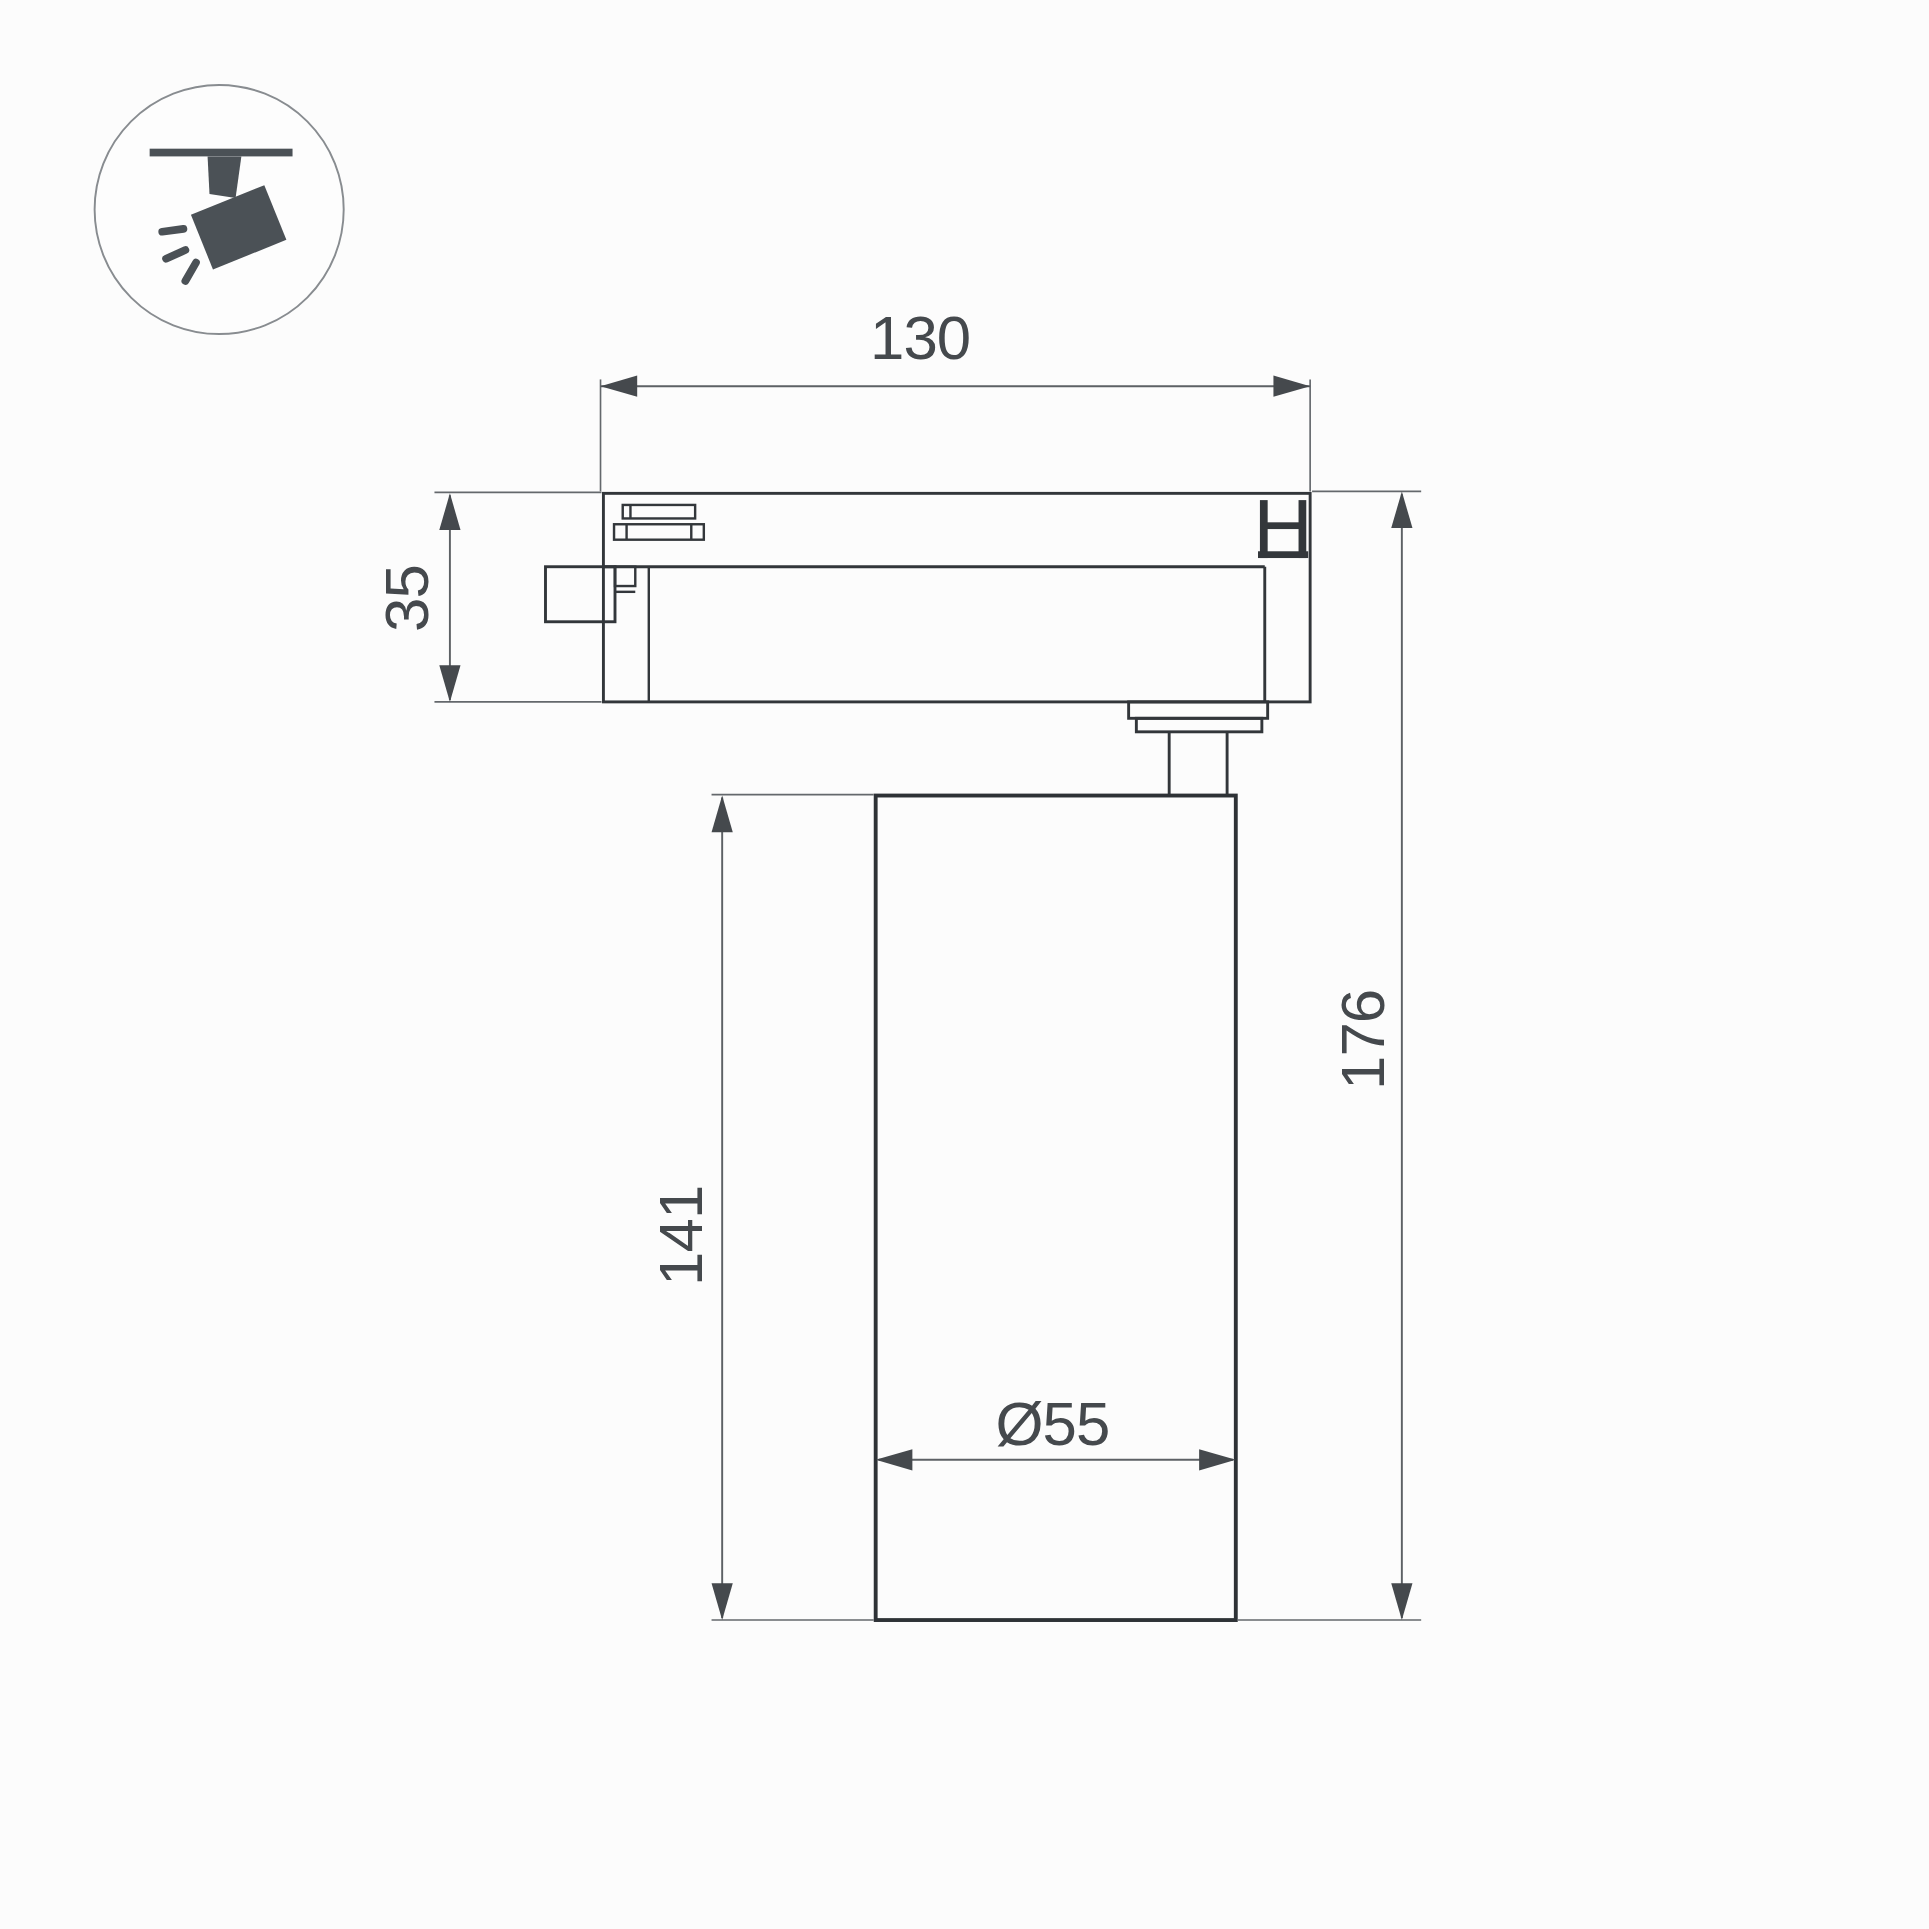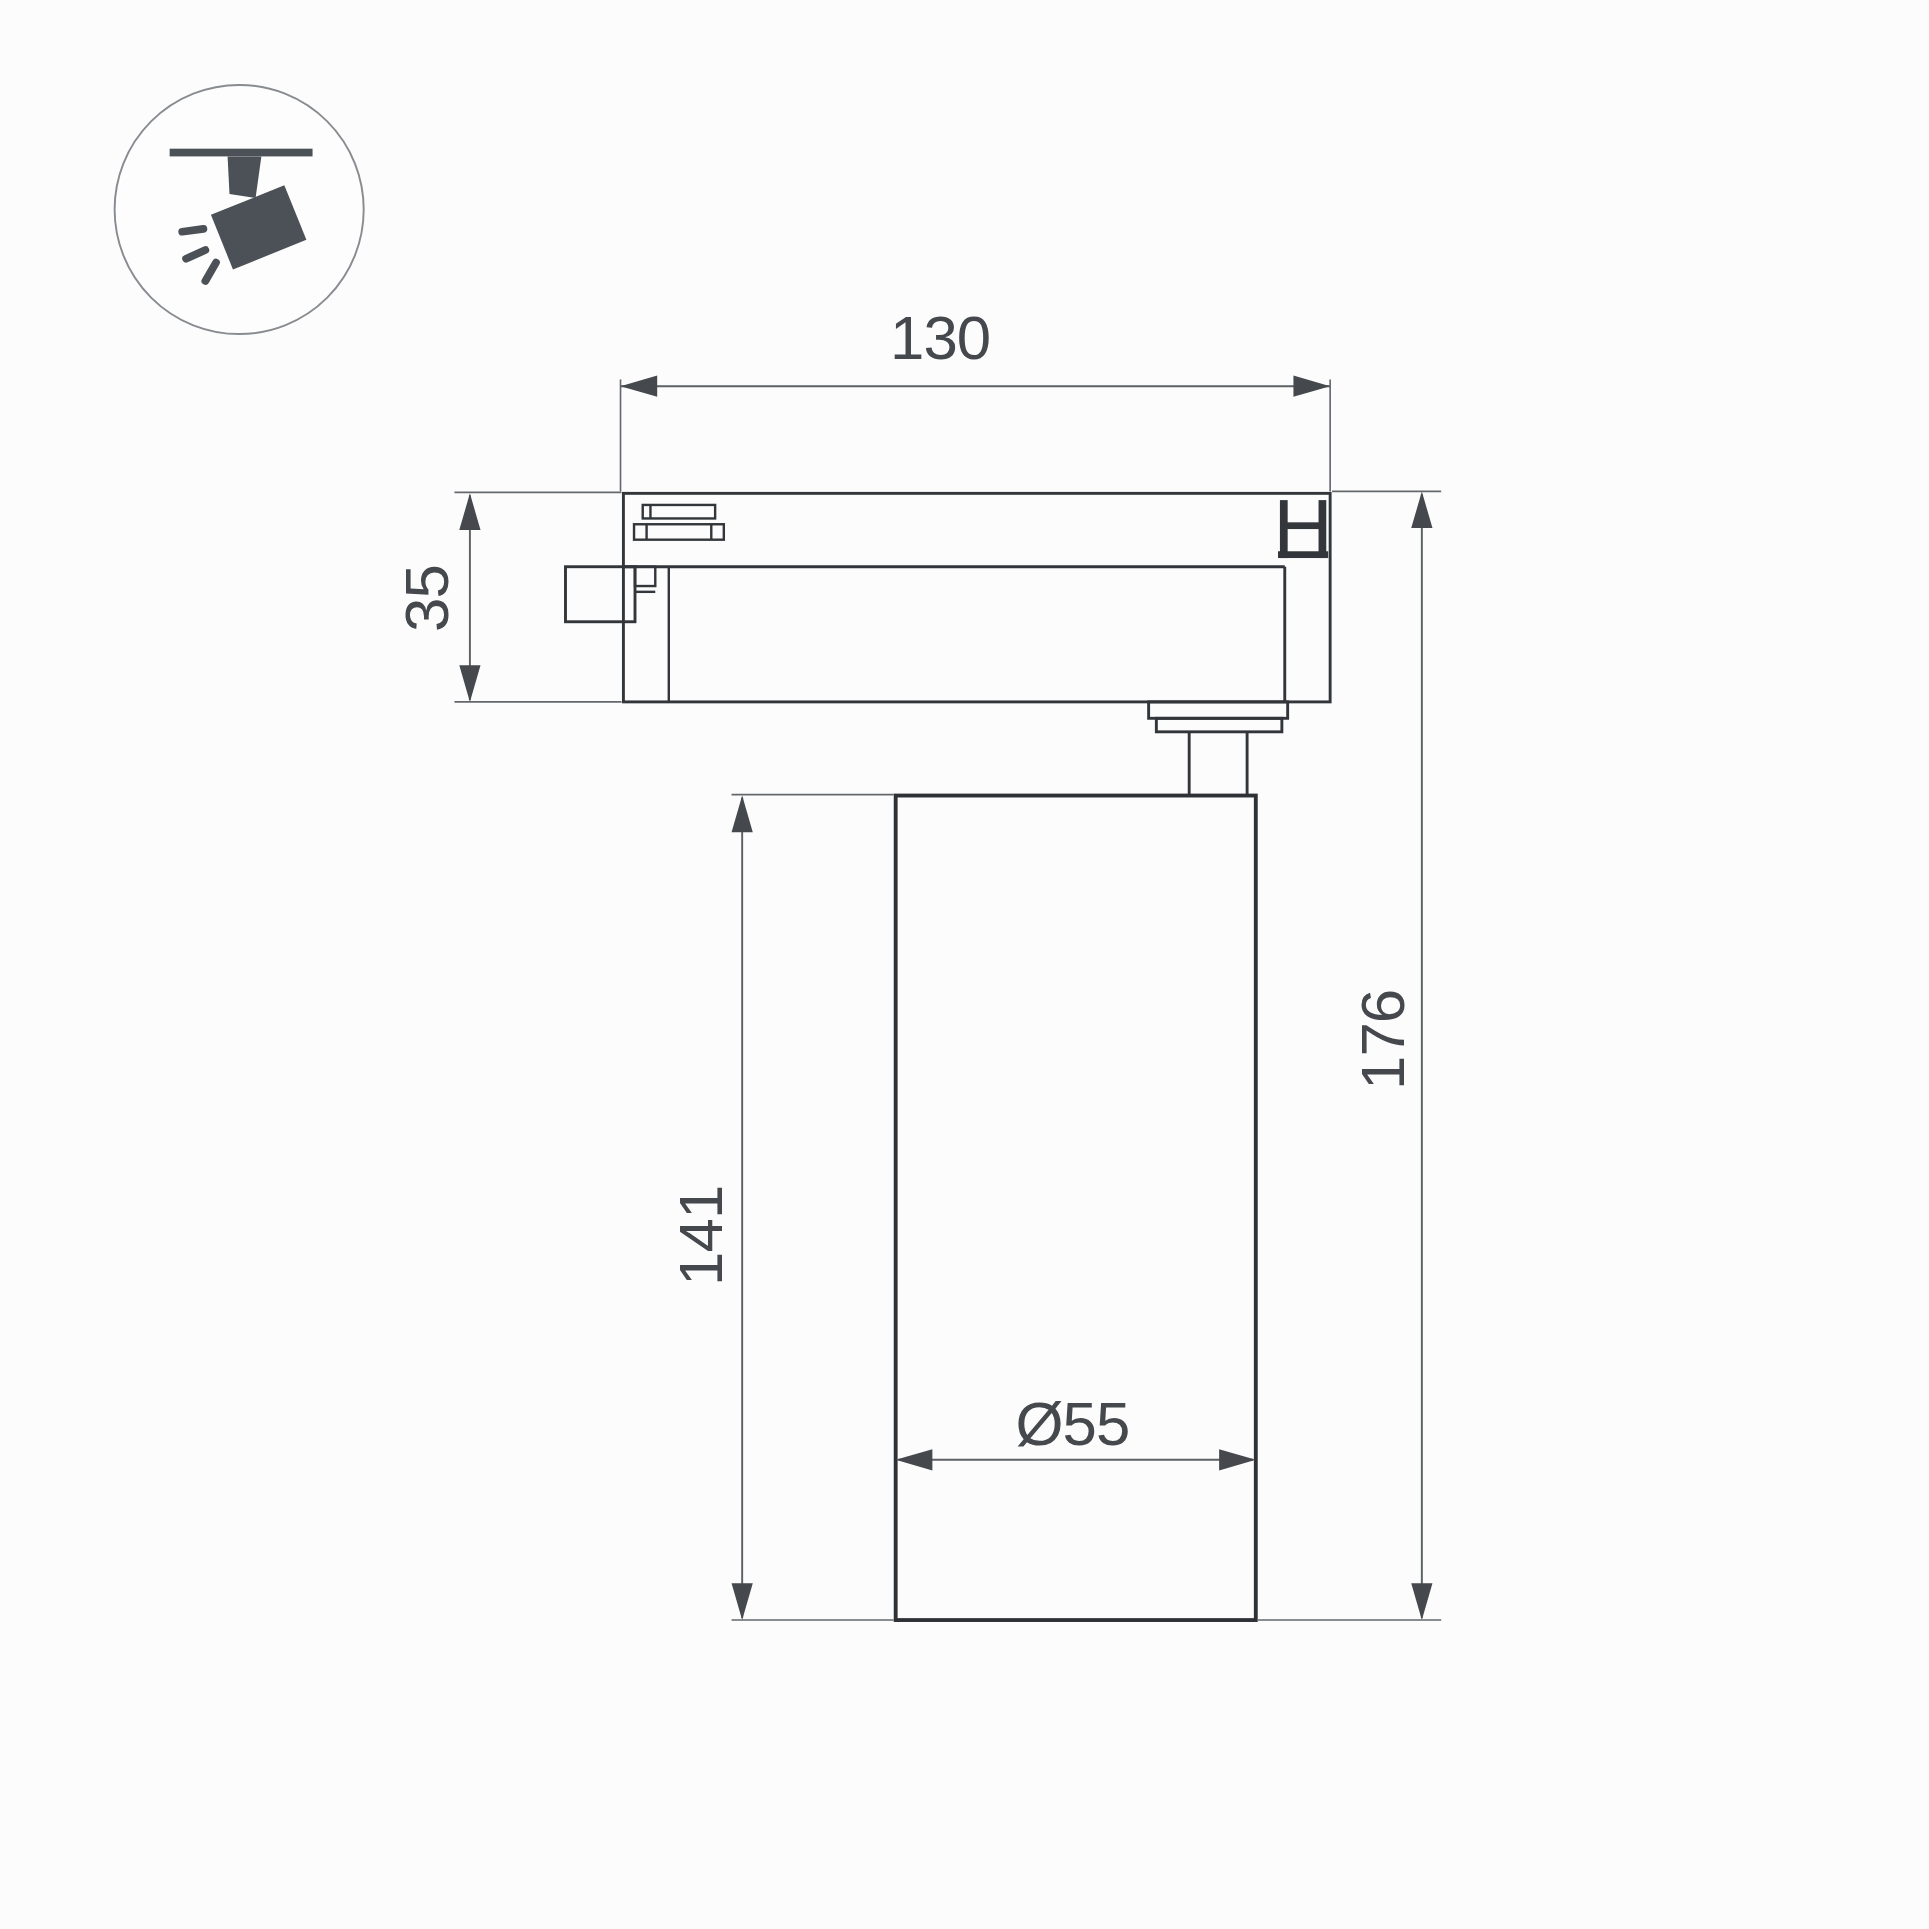--- a/index.html
+++ b/index.html
@@ -8,21 +8,20 @@
     width: 1929px;
     height: 1929px;
     background: #fcfcfc;
     font-family: "Liberation Sans", sans-serif;
     overflow: hidden;
   }
   .canvas {
     position: relative;
     width: 1883px;
     height: 1929px;
-    padding-left: 20px;
   }
   svg { display: block; }
   .outline {
     fill: none;
     stroke: #32363a;
     stroke-width: 3;
   }
   .outline-thick {
     fill: none;
     stroke: #2e3236;

